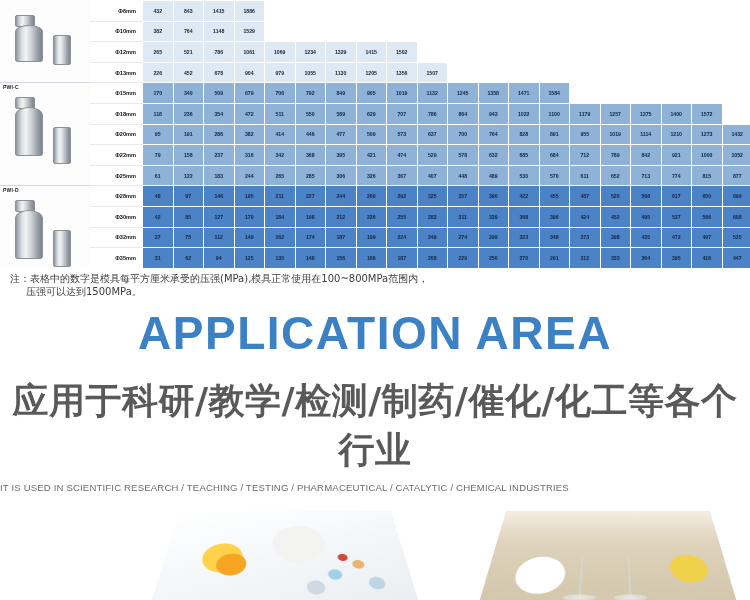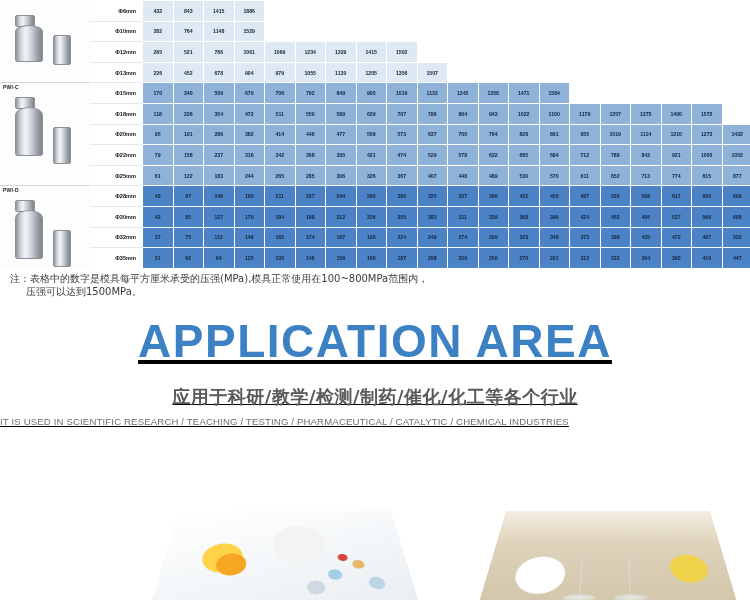--- a/index.html
+++ b/index.html
@@ -73,32 +73,32 @@
     border-radius:50% 50% 3px 3px/18% 18% 3px 3px;
   }
   .note{
     position:absolute;left:10px;top:272px;width:700px;
     font-size:10px;line-height:13px;color:#3b3b3b;
     font-family:"DejaVu Sans",sans-serif;
   }
   .note .l2{display:block;padding-left:16px;}
 
   
-  #app-block{position:absolute;left:0;top:313px;width:750px;text-decoration:underline;}
+  #app-block{position:absolute;left:0;top:305px;width:750px;}
   #app-title{
     text-align:center;
     font-size:46px;font-weight:bold;
     color:#3c81c4;
     letter-spacing:1.5px;
     line-height:56px;
     font-family:"Liberation Sans",sans-serif;
   }
   #app-sub-cn{
     text-align:center;
-    font-size:18px;font-weight:bold;
+    font-size:36px;font-weight:bold;
     color:#595959;
     margin-top:16px;
     letter-spacing:0.5px;
     font-family:"DejaVu Sans",sans-serif;
   }
   #app-sub-en{
     text-align:left;
     font-size:9.6px;
     color:#6d6d6d;
     margin-top:7px;

